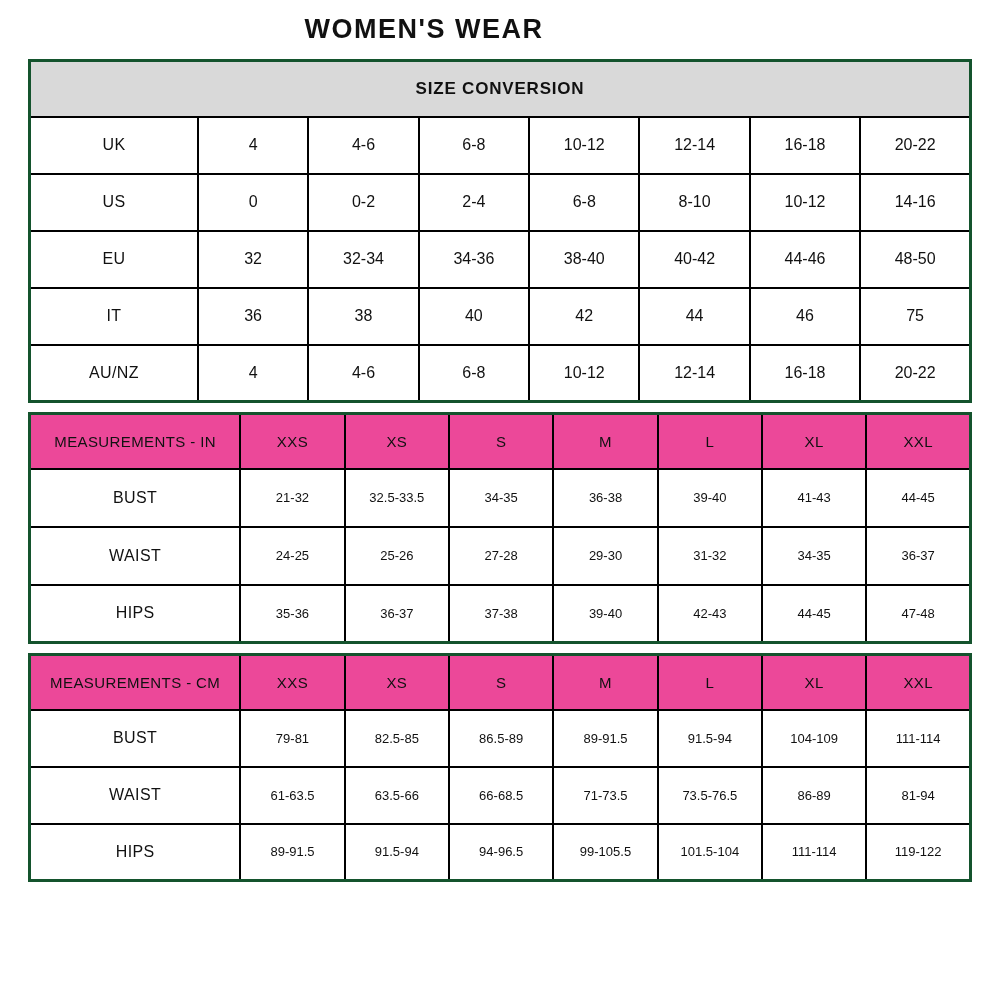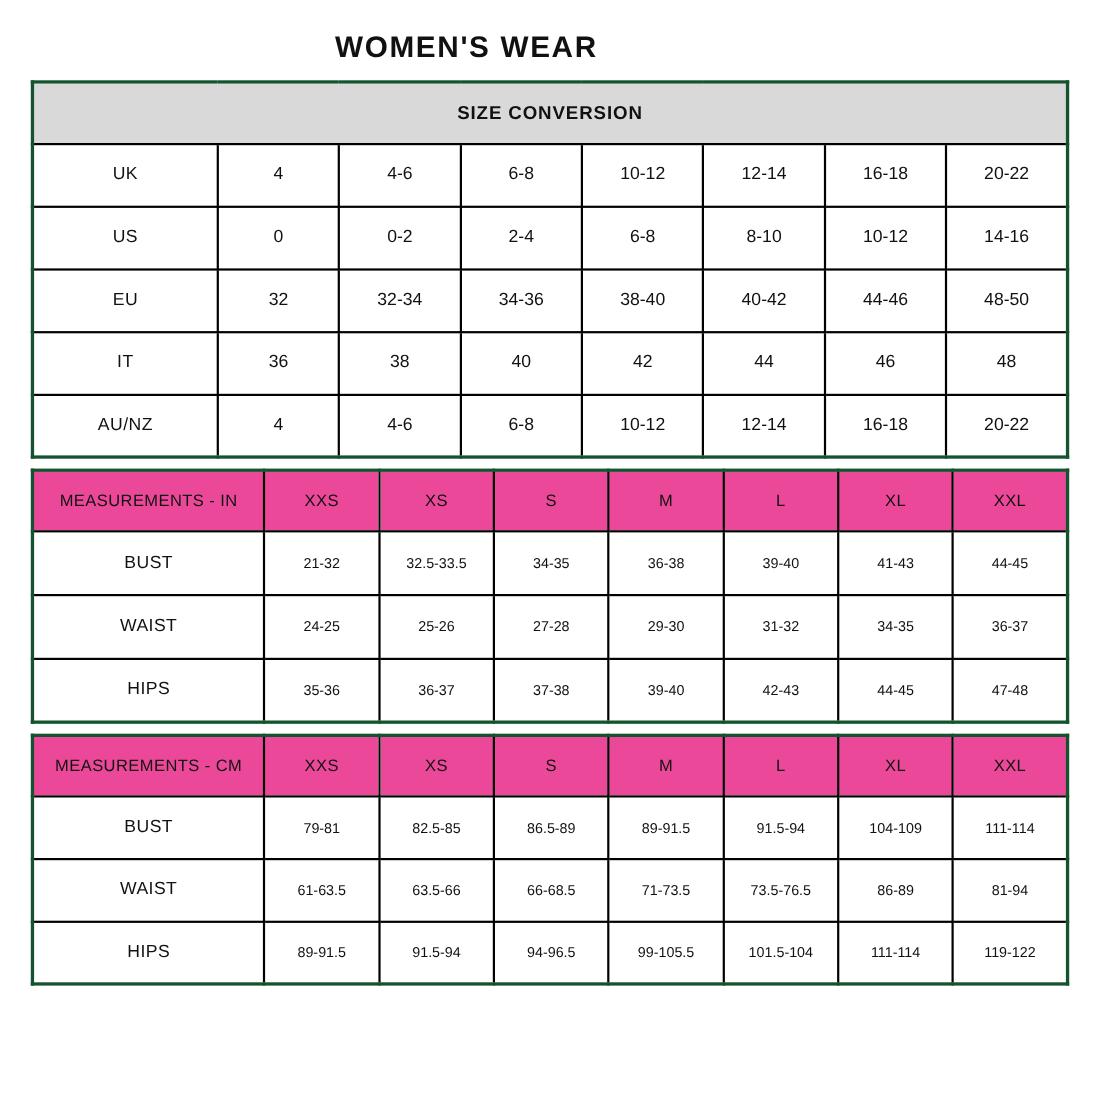--- a/index.html
+++ b/index.html
@@ -3,21 +3,21 @@
 <meta charset="utf-8">
 <style>
   * { box-sizing: border-box; }
   html, body { margin: 0; padding: 0; }
   body {
     width: 1000px; height: 1000px;
     background: #ffffff;
     font-family: "Liberation Sans", sans-serif;
     color: #111111;
   }
-  .page { width: 848px; padding: 22px 28px 0 28px; }
+  .page { width: 848px; padding: 8px 28px 0 28px; }
   .title {
     text-align: center;
     font-size: 27px;
     font-weight: 700;
     letter-spacing: 1.5px;
     margin: 6px 0 14px 0;
   }
   table.tbl {
     width: 944px;
     border-collapse: collapse;
@@ -109,21 +109,21 @@
         <td>48-50</td>
       </tr>
       <tr>
         <td class="hd">IT</td>
         <td>36</td>
         <td>38</td>
         <td>40</td>
         <td>42</td>
         <td>44</td>
         <td>46</td>
-        <td>48</td>
+        <td>75</td>
       </tr>
       <tr>
         <td class="hd">AU/NZ</td>
         <td>4</td>
         <td>4-6</td>
         <td>6-8</td>
         <td>10-12</td>
         <td>12-14</td>
         <td>16-18</td>
         <td>20-22</td>

